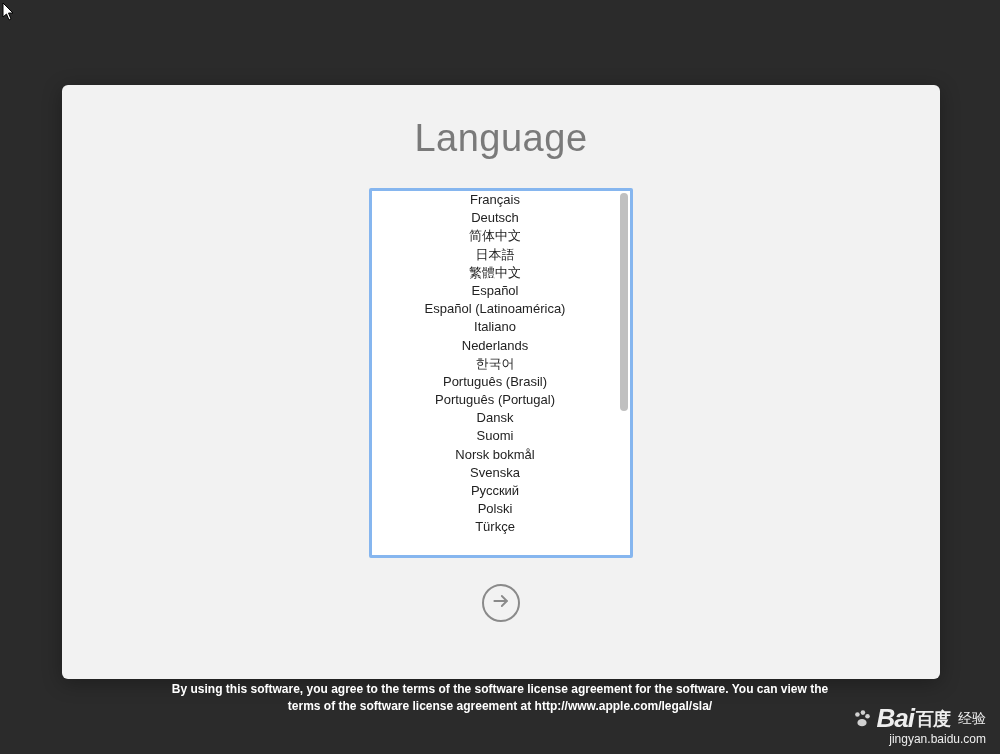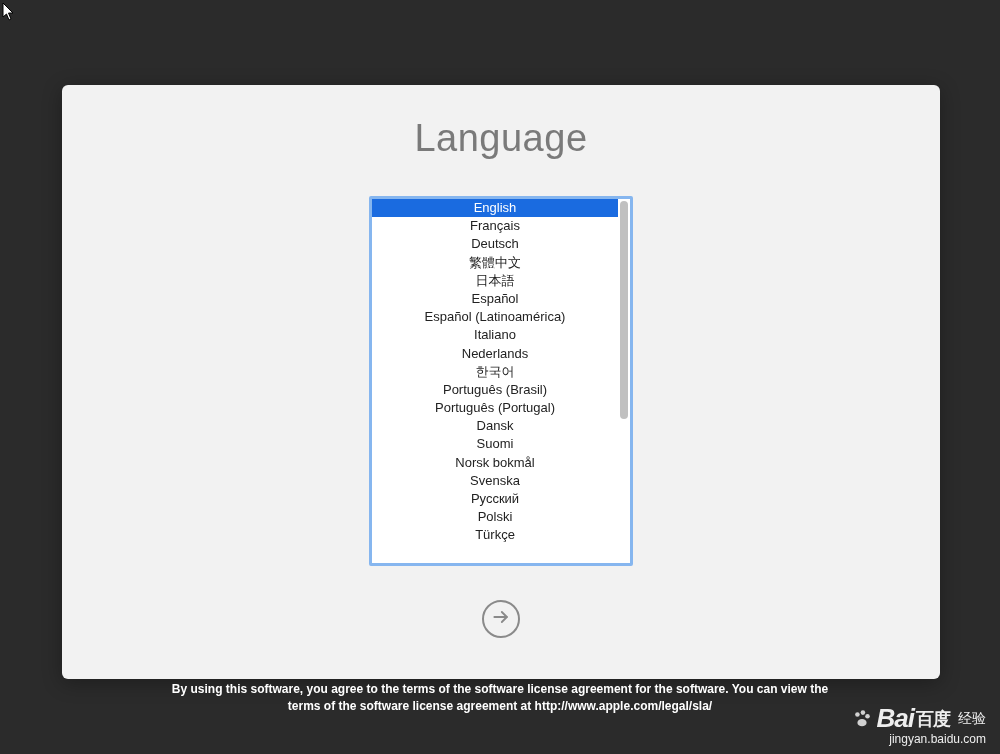--- a/index.html
+++ b/index.html
@@ -29,21 +29,20 @@
       left: 62px;
       width: 878px;
       height: 594px;
       background: #f2f2f2;
       border-radius: 6px;
       box-shadow: 0 4px 20px rgba(0,0,0,0.3);
       display: flex;
       flex-direction: column;
       align-items: center;
       padding-top: 32px;
-      gap: 8px;
     }
     .title {
       font-size: 38px;
       font-weight: 300;
       color: #7a7a7a;
       letter-spacing: 0.5px;
       margin-bottom: 28px;
     }
     .listbox-container {
       width: 264px;
@@ -159,25 +158,25 @@
   <svg viewBox="0 0 14 20">
     <path d="M1,1 L1,15 L4.5,12 L7,18 L9,17 L6.5,11 L11,11 Z" fill="#ffffff" stroke="#000000" stroke-width="1"></path>
   </svg>
 </div>
 
 <div class="panel">
   <div class="title">Language</div>
 
   <div class="listbox-container">
     <div class="listbox" id="language-list">
-        <div class="lang-item selected">English</div>
         <div class="lang-item">Français</div>
         <div class="lang-item">Deutsch</div>
+        <div class="lang-item">简体中文</div>
+        <div class="lang-item">日本語</div>
         <div class="lang-item">繁體中文</div>
-        <div class="lang-item">日本語</div>
         <div class="lang-item">Español</div>
         <div class="lang-item">Español (Latinoamérica)</div>
         <div class="lang-item">Italiano</div>
         <div class="lang-item">Nederlands</div>
         <div class="lang-item">한국어</div>
         <div class="lang-item">Português (Brasil)</div>
         <div class="lang-item">Português (Portugal)</div>
         <div class="lang-item">Dansk</div>
         <div class="lang-item">Suomi</div>
         <div class="lang-item">Norsk bokmål</div>

